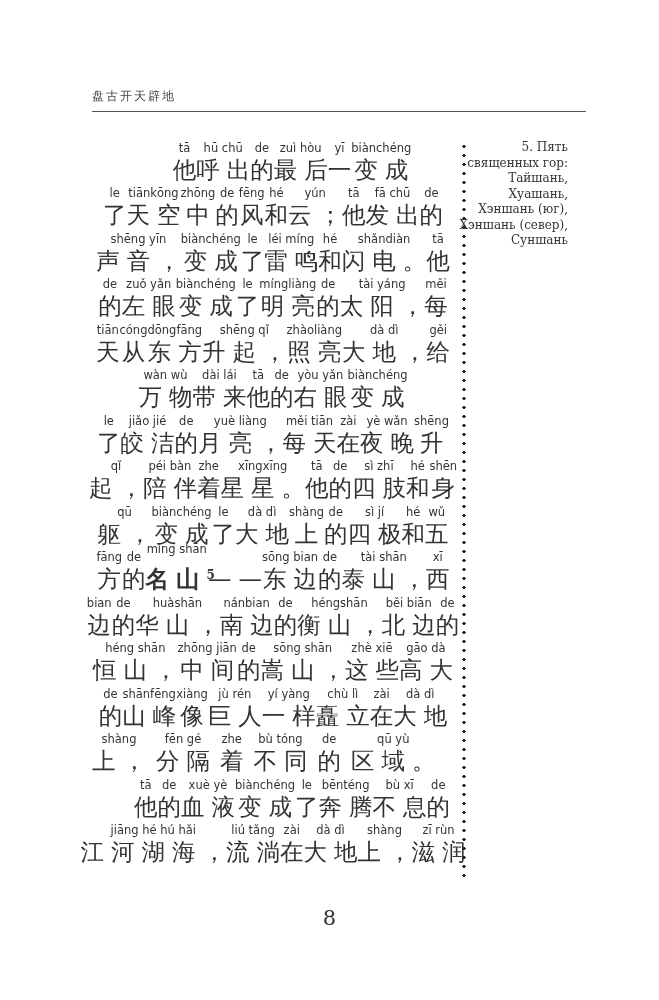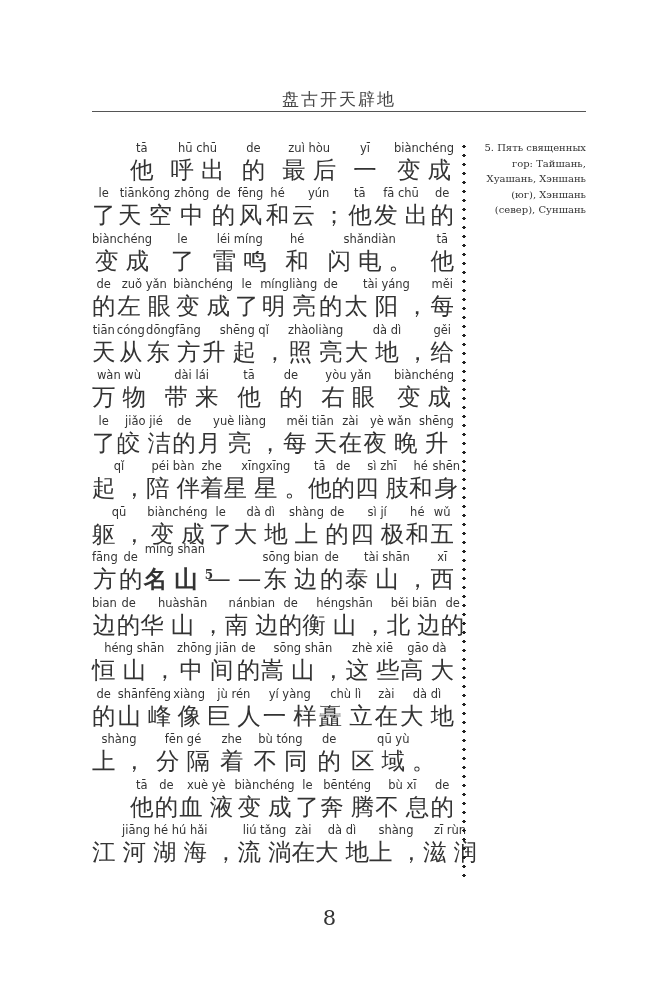--- a/index.html
+++ b/index.html
@@ -1,36 +1,36 @@
 <!DOCTYPE html>
 <html><head>
 <meta charset="utf-8">
 <style>
   html, body { margin: 0; padding: 0; }
   body {
     width: 659px; height: 1000px; background: #ffffff; position: relative; overflow: hidden;
     font-family: "DejaVu Serif", serif; color: #2a2a2a;
   }
   .running-head {
-    position: absolute; left: 92px; top: 88px; width: 494px; text-align: center;
-    font-size: 17px; letter-spacing: 2px; color: #444;
+    position: absolute; left: 92px; top: 88px; width: 494px; 
+    font-size: 12px; letter-spacing: 2px; color: #444;
     font-family: "DejaVu Serif", serif;
   }
   .head-rule {
     position: absolute; left: 92px; top: 111px; width: 494px; height: 0;
     border-top: 1.5px solid #555;
   }
   .body-text {
     position: absolute; left: 92px; top: 139px; width: 362px;
   }
   .line {
     height: 45.5px; position: relative;
   }
   .line-row {
-    display: flex; justify-content: space-between; align-items: flex-end;
+    display: flex; justify-content: center; align-items: flex-end;
     position: absolute; left: 0; right: 0; bottom: 0;
   }
   .line.indent .line-row { left: 38px; }
   .line.short .line-row { justify-content: flex-start; }
   .seg {
     display: inline-flex; flex-direction: column; align-items: center;
     white-space: nowrap;
   }
   .line.short .seg { margin-right: 10px; }
   .py {
@@ -42,22 +42,22 @@
     line-height: 30px; letter-spacing: 7px; margin-right: -7px;
   }
   .hz.bold { font-weight: bold; margin-top: 8px; }
   .sup { font-size: 12px; vertical-align: top; position: relative; top: -4px; letter-spacing: 0; font-family: "DejaVu Serif", serif; }
   .dots {
     position: absolute; left: 462px; top: 142px; width: 4px; height: 735px;
     background-image: radial-gradient(circle, #222 1.6px, transparent 1.8px);
     background-size: 4px 9px; background-repeat: repeat-y;
   }
   .footnote {
-    position: absolute; left: 474px; top: 140px; width: 112px;
-    font-family: "DejaVu Serif", serif; font-size: 10px; line-height: 15.5px;
+    position: absolute; left: 456px; top: 140px; width: 112px;
+    font-family: "DejaVu Serif", serif; font-size: 12px; line-height: 15.5px;
     color: #333; text-align: right;
   }
   .page-number {
     position: absolute; left: 0; width: 659px; top: 906px; text-align: center;
     font-family: "DejaVu Serif", serif; font-size: 21px; color: #333;
   }
 </style>
 </head>
 <body>
 
@@ -133,20 +133,24 @@
         </span>
         <span class="seg">
           <span class="py">de</span>
           <span class="hz">的</span>
         </span>
       </div>
     </div>
     <div class="line">
       <div class="line-row">
         <span class="seg">
+          <span class="py">shēng yīn</span>
+          <span class="hz">声音，</span>
+        </span>
+        <span class="seg">
           <span class="py">biànchéng</span>
           <span class="hz">变成</span>
         </span>
         <span class="seg">
           <span class="py">le</span>
           <span class="hz">了</span>
         </span>
         <span class="seg">
           <span class="py">léi míng</span>
           <span class="hz">雷鸣</span>

